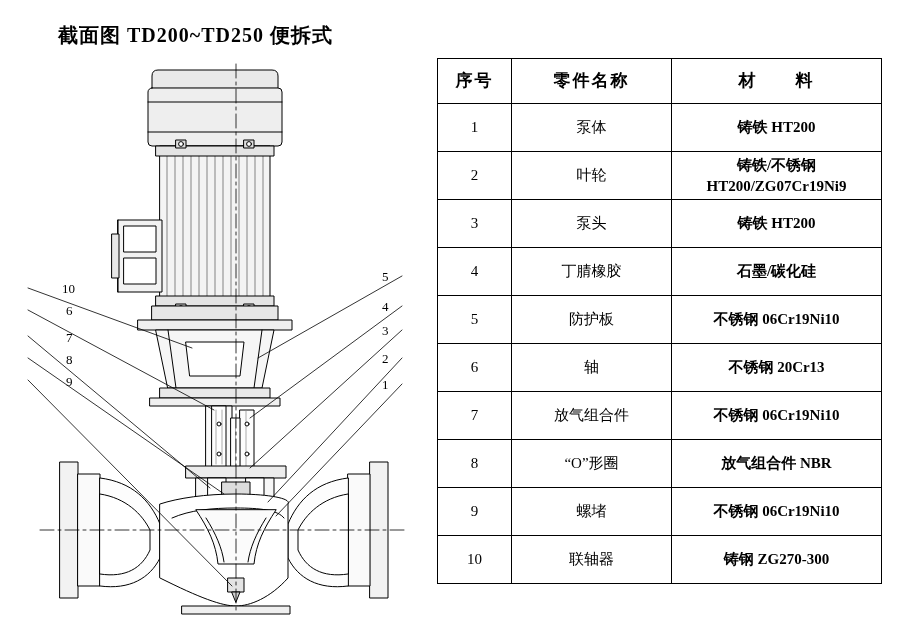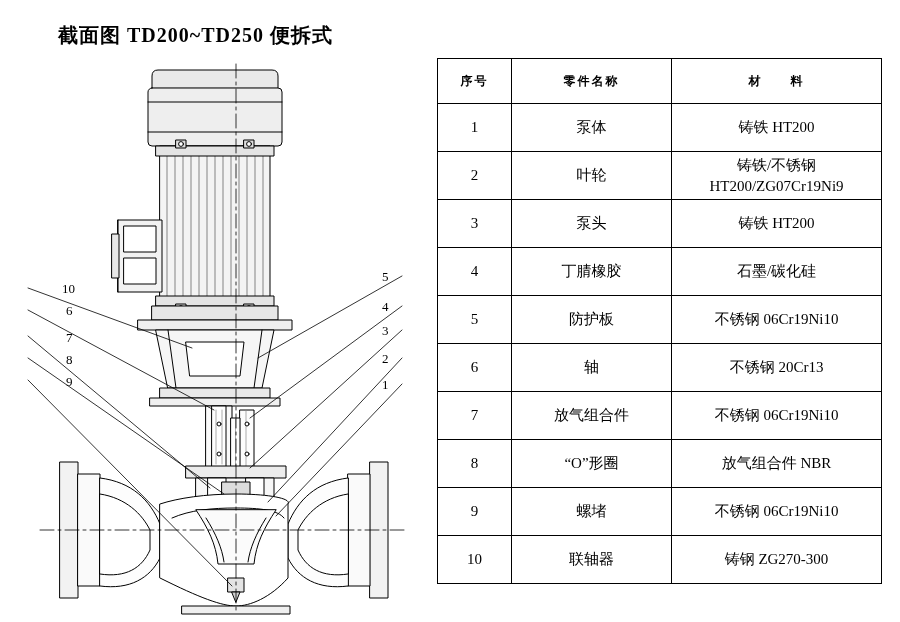--- a/index.html
+++ b/index.html
@@ -74,28 +74,28 @@
     text-align: center;
     vertical-align: middle;
     font-family: "Liberation Serif", serif;
     font-size: 15px;
     padding: 0;
     height: 47px;
     line-height: 1.25;
   }
   table.parts th {
     font-weight: bold;
-    font-size: 12px;
+    font-size: 17px;
     height: 44px;
     letter-spacing: 2px;
   }
   table.parts col.c-no    { width: 74px; }
   table.parts col.c-name  { width: 160px; }
   table.parts col.c-mat   { width: 210px; }
-  td.mat { font-size: 15px; }
+  td.mat { font-size: 15px; font-weight: bold; }
   td.name { font-size: 15px; }
   td.no   { font-size: 15px; }
   .mat-two {
     display: block;
     line-height: 1.35;
   }
   
   .callout {
     position: absolute;
     font-family: "Liberation Serif", serif;

